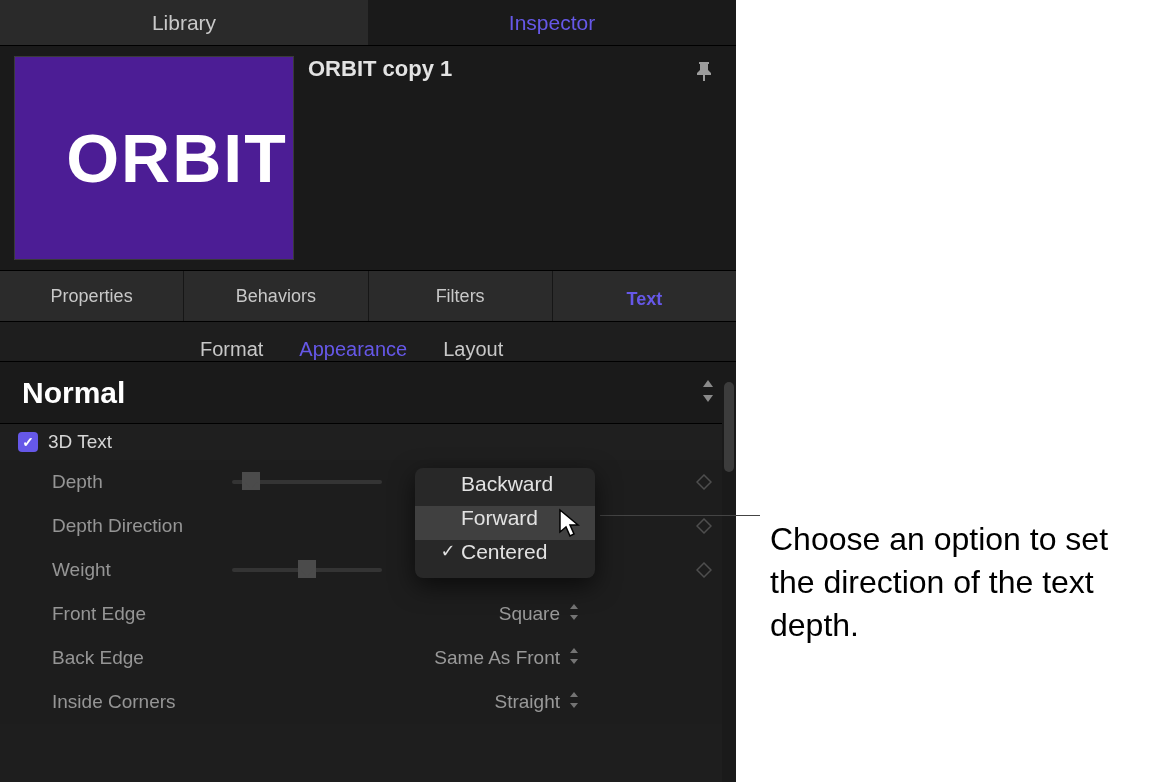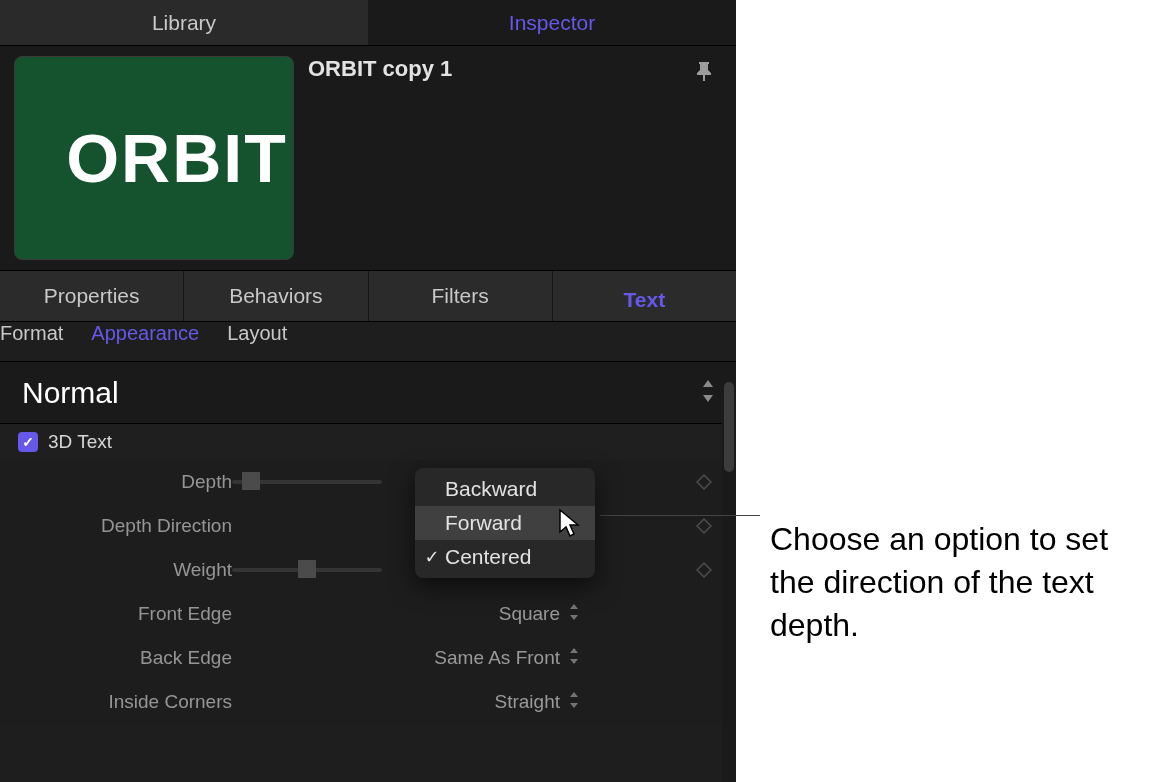--- a/index.html
+++ b/index.html
@@ -45,23 +45,23 @@
     .preview-row {
       display: flex;
       padding: 10px 14px 10px 14px;
       background: #1a1a1a;
       align-items: flex-start;
       min-height: 224px;
     }
     .thumbnail {
       width: 280px;
       height: 204px;
-      background: #14532d;
+      background: #4c1d95;
       border: 1px solid #3a3a3a;
-      border-radius: 8px;
+      border-radius: 0;
       display: flex;
       align-items: center;
       justify-content: center;
       padding-left: 46px;
     }
     .thumbnail-text {
       color: #fff;
       font-size: 68px;
       font-weight: 800;
       letter-spacing: 2px;
@@ -89,38 +89,39 @@
       height: 52px;
       background: #2b2b2b;
       border-top: 1px solid #000;
       border-bottom: 1px solid #000;
     }
     .section-tab {
       flex: 1;
       display: flex;
       align-items: center;
       justify-content: center;
-      font-size: 21px;
+      font-size: 18px;
       color: #c8c8c8;
       border-right: 1px solid #161616;
       cursor: pointer;
     }
     .section-tab:last-child { border-right: none; }
     .section-tab.active {
       color: #6658e8;
       font-weight: 600;
       margin-top: 7px;
     }
     
     .subtabs {
       display: flex;
       height: 40px;
       background: #1e1e1e;
-      align-items: flex-start;
-      gap: 28px;
+      align-items: flex-end;
+      padding-left: 200px;
+      gap: 36px;
       border-bottom: 1px solid #000;
     }
     .subtab {
       font-size: 20px;
       color: #c8c8c8;
       cursor: pointer;
     }
     .subtab.active {
       color: #6658e8;
     }
@@ -130,21 +131,21 @@
       align-items: center;
       justify-content: space-between;
       background: #1a1a1a;
       height: 62px;
       padding: 0 18px 0 22px;
       border-bottom: 1px solid #000;
     }
     .style-select-label {
       font-size: 30px;
       color: #fff;
-      font-weight: 400;
+      font-weight: 700;
     }
     .disclosure-updown {
       width: 20px;
       height: 28px;
     }
     
     .group-header {
       display: flex;
       align-items: center;
       height: 36px;
@@ -175,21 +176,20 @@
       height: 44px;
       padding-left: 52px;
       padding-right: 24px;
       background: #1d1d1d;
       opacity: 0.8;
     }
     .param-label {
       width: 180px;
       font-size: 19px;
       color: #b3b3b3;
-      text-align: right;
     }
     .param-control {
       flex: 1;
       display: flex;
       align-items: center;
     }
     .slider-track {
       position: relative;
       width: 150px;
       height: 4px;
@@ -237,23 +237,23 @@
       top: 468px;
       background: #282828;
       border-radius: 8px;
       box-shadow: 0 8px 24px rgba(0,0,0,0.6);
       padding: 4px 0;
       min-width: 180px;
       z-index: 10;
     }
     .popup-item {
       display: flex;
-      align-items: center;
+      align-items: flex-start;
       height: 34px;
-      padding: 0 14px 0 4px;
+      padding: 0 14px 0 20px;
       font-size: 21px;
       color: #e2e2e2;
       cursor: pointer;
     }
     .popup-item .check {
       width: 26px;
       text-align: center;
       font-size: 18px;
     }
     .popup-item.highlighted {

